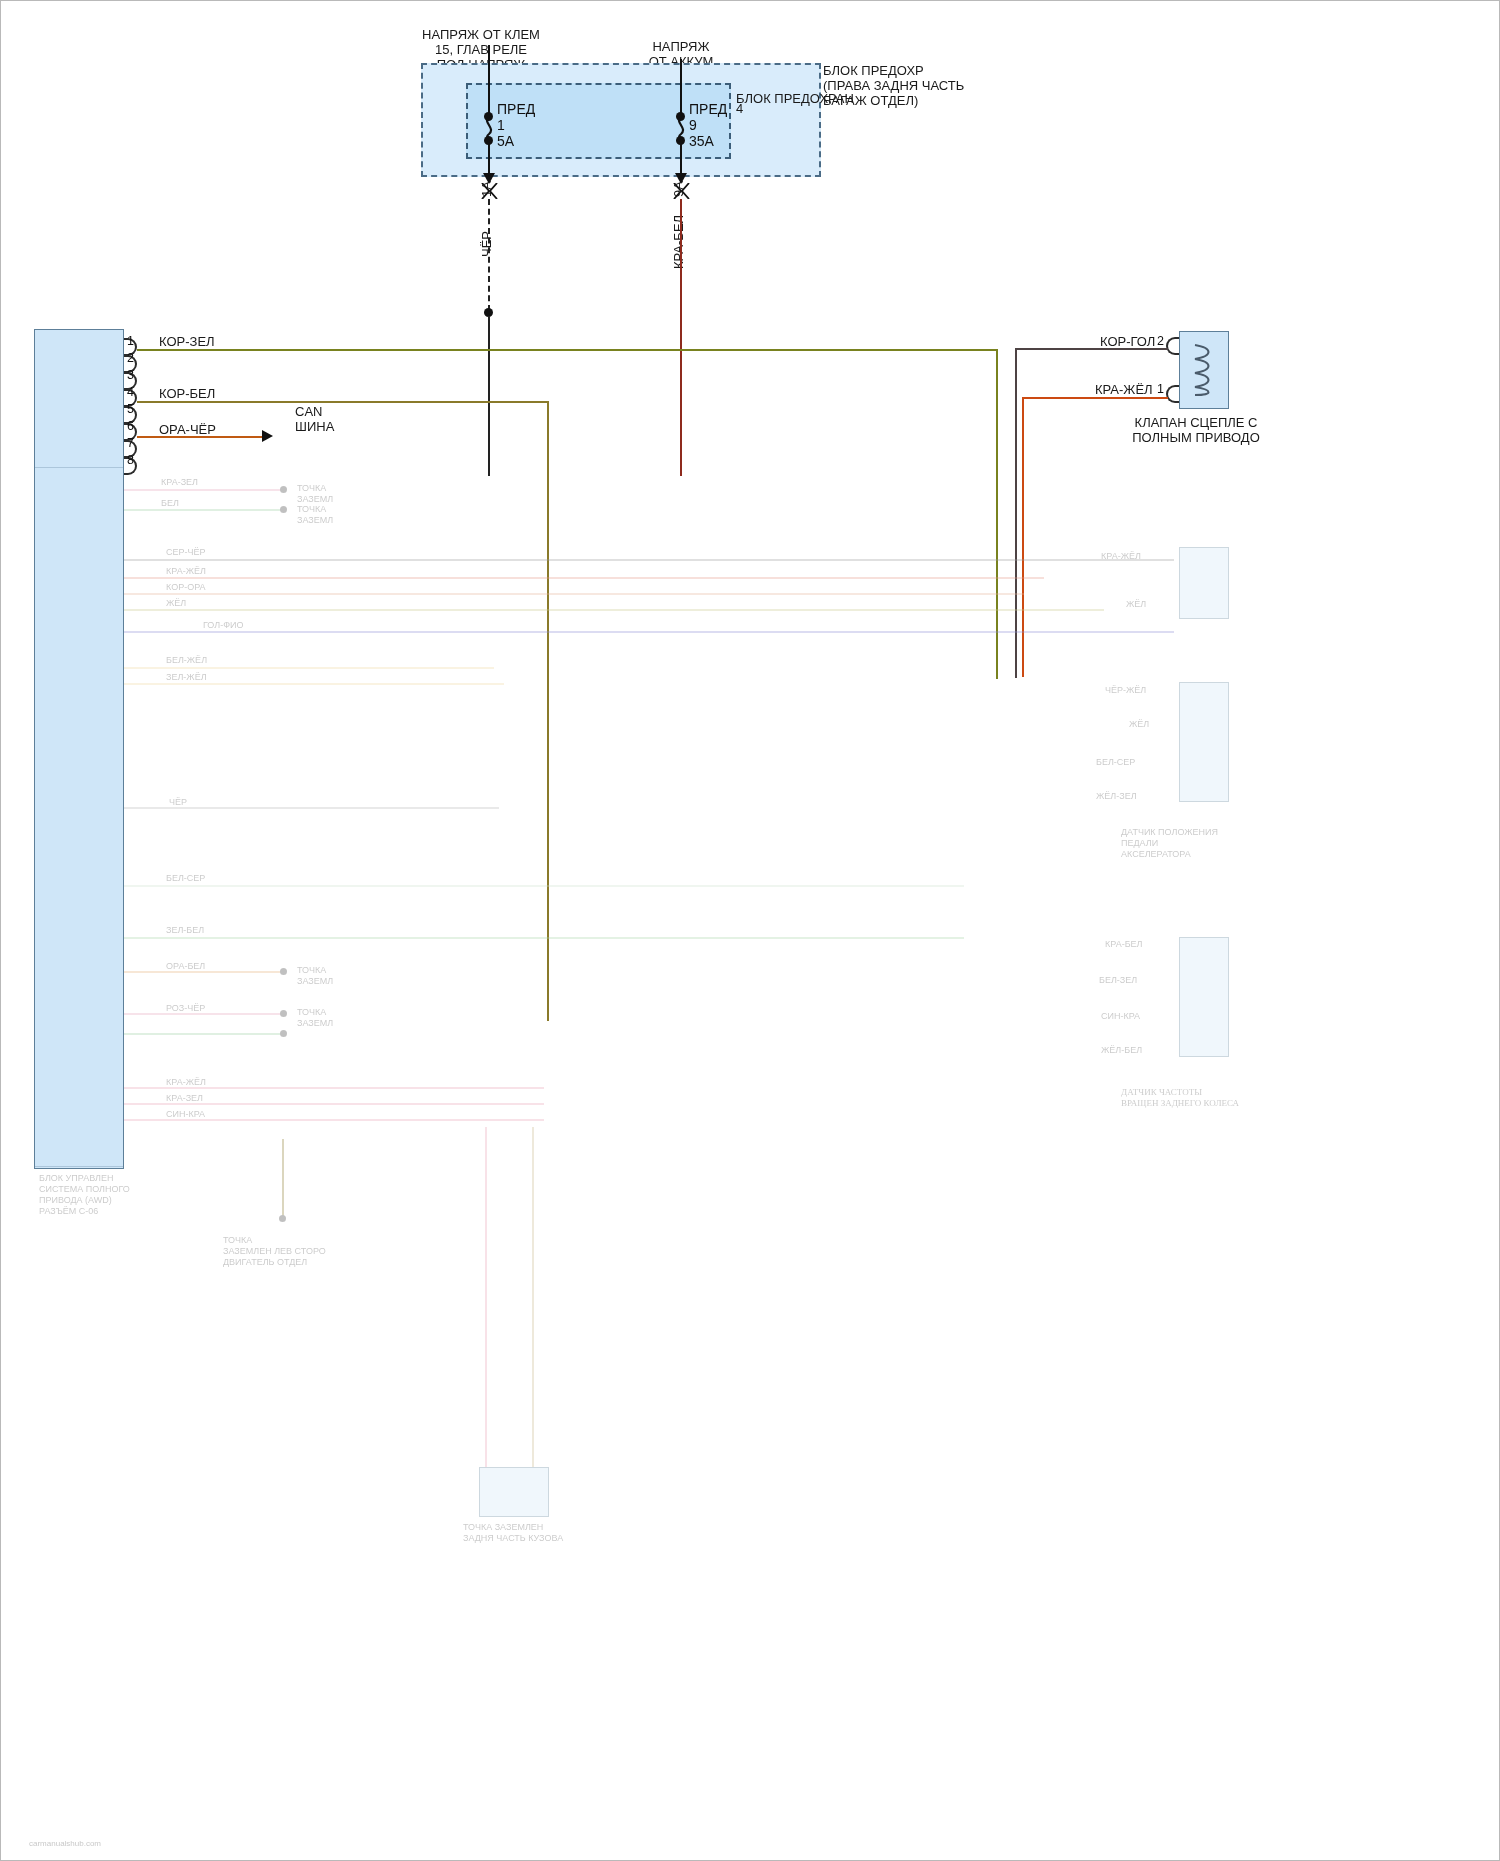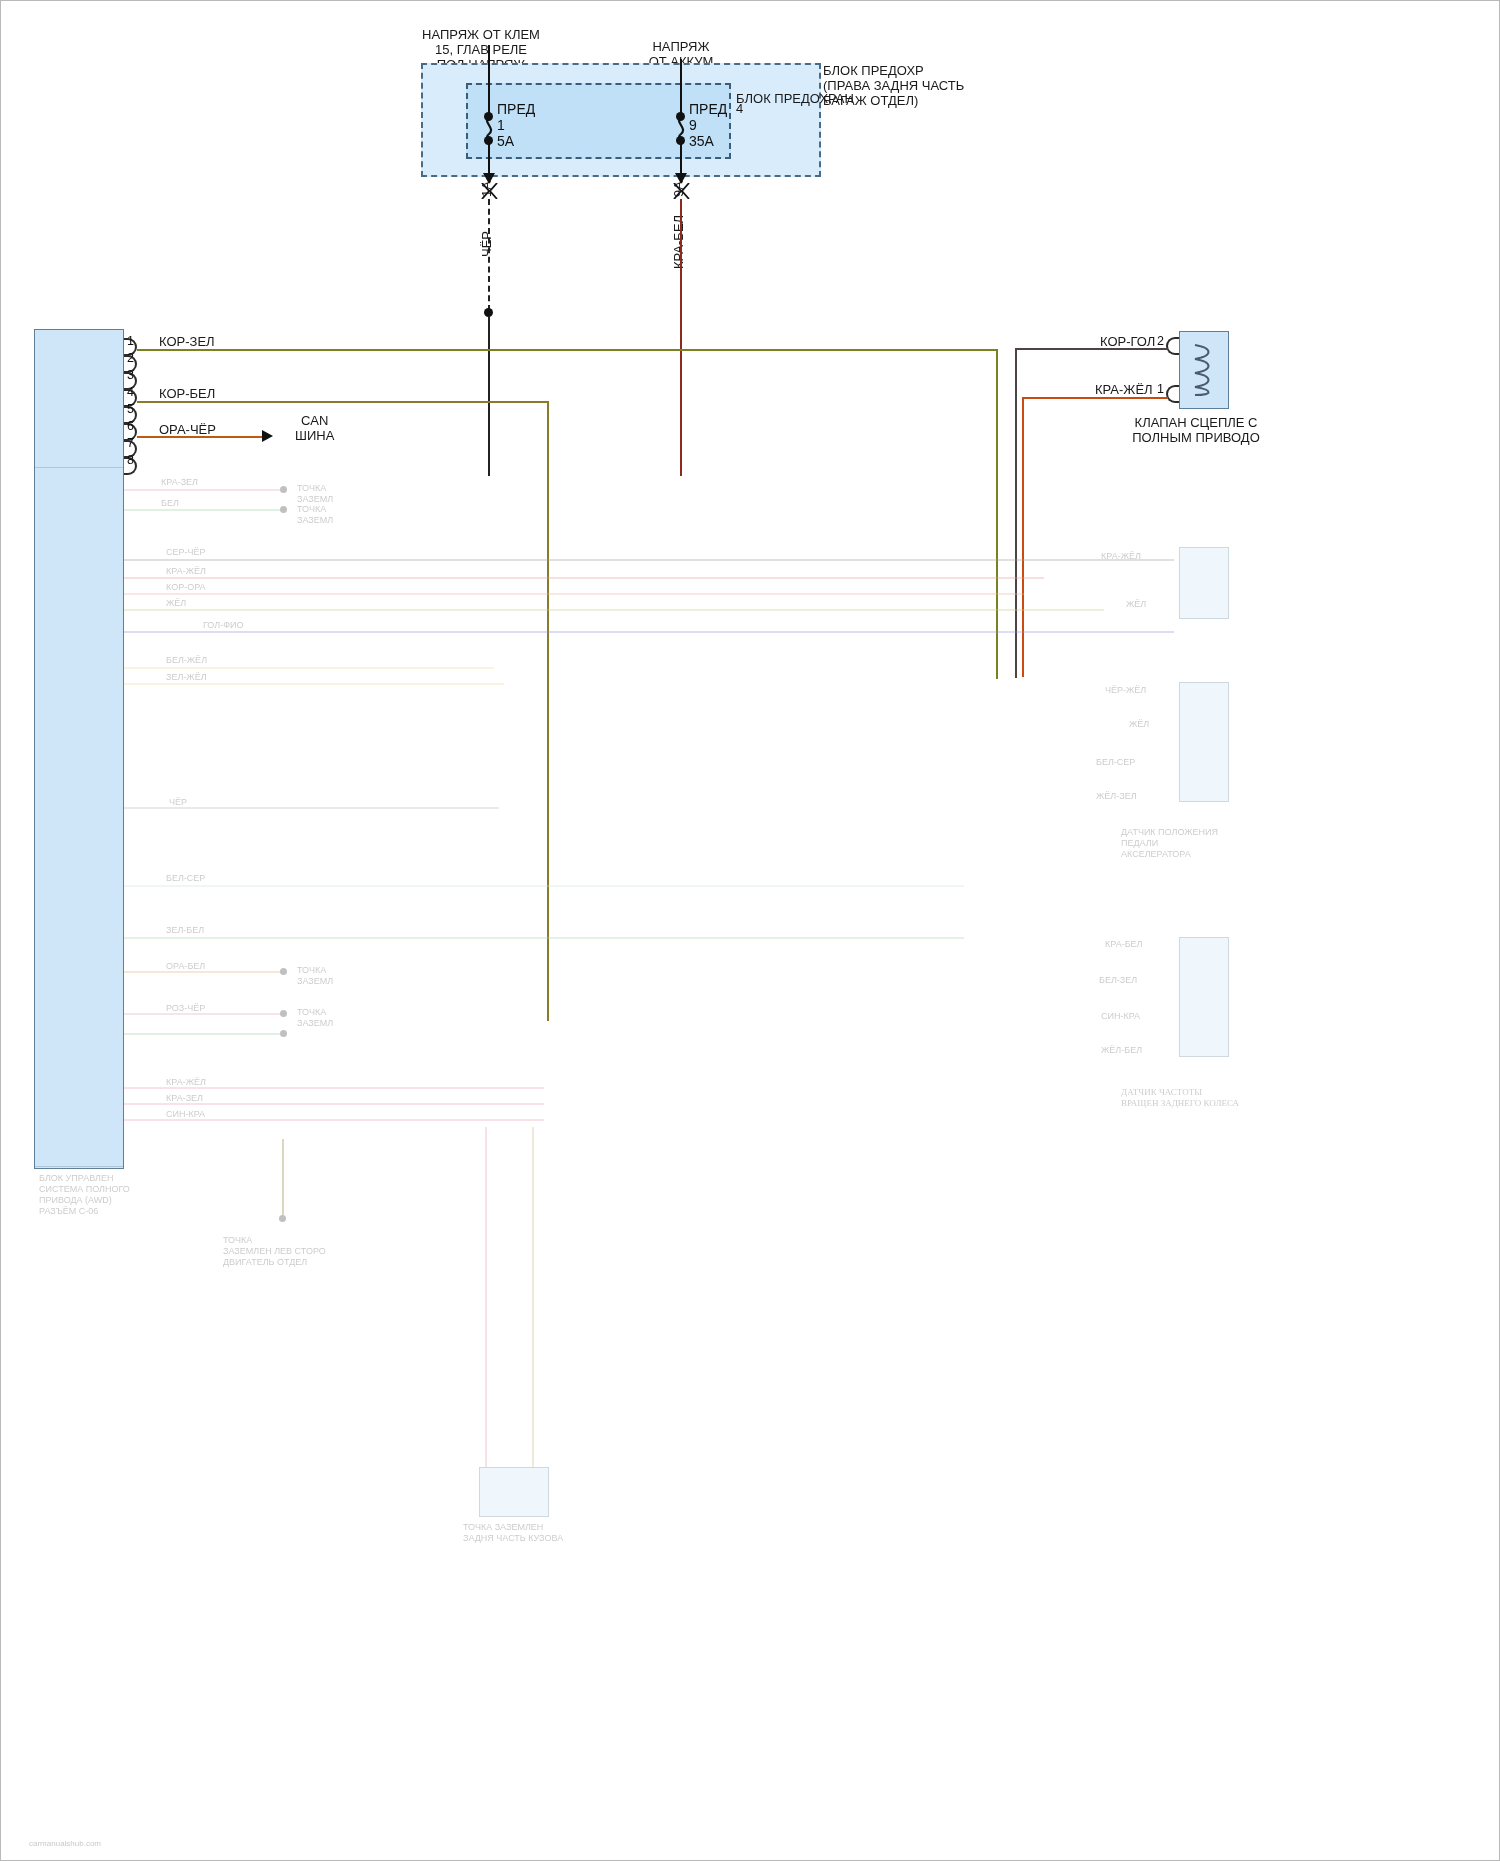--- a/index.html
+++ b/index.html
@@ -144,21 +144,21 @@
   <div class="wire vw" style="left:546px;top:400px;height:620px;border-color:#8a7a2a;"></div>
 
   <div class="pin" style="top:405px;"></div>
   <div class="pinno" style="left:126px;top:401px;">5</div>
 
   <div class="pin" style="top:422px;"></div>
   <div class="pinno" style="left:126px;top:418px;">6</div>
   <div class="lbl" style="left:158px;top:421px;">ОРА-ЧЁР</div>
   <div class="wire hw" style="left:136px;top:435px;width:125px;border-color:#c05a12;"></div>
   <div class="arrowhead" style="left:261px;top:429px;border-left-color:#111;"></div>
-  <div class="lbl" style="left:294px;top:412px;text-align:center;">CAN
+  <div class="lbl" style="left:294px;top:403px;">CAN
 ШИНА</div>
 
   <div class="pin" style="top:439px;"></div>
   <div class="pinno" style="left:126px;top:435px;">7</div>
 
   <div class="pin" style="top:456px;"></div>
   <div class="pinno" style="left:126px;top:452px;">8</div>
 
   <div id="sol-box"></div>
   <svg class="coil" width="26" height="54">

